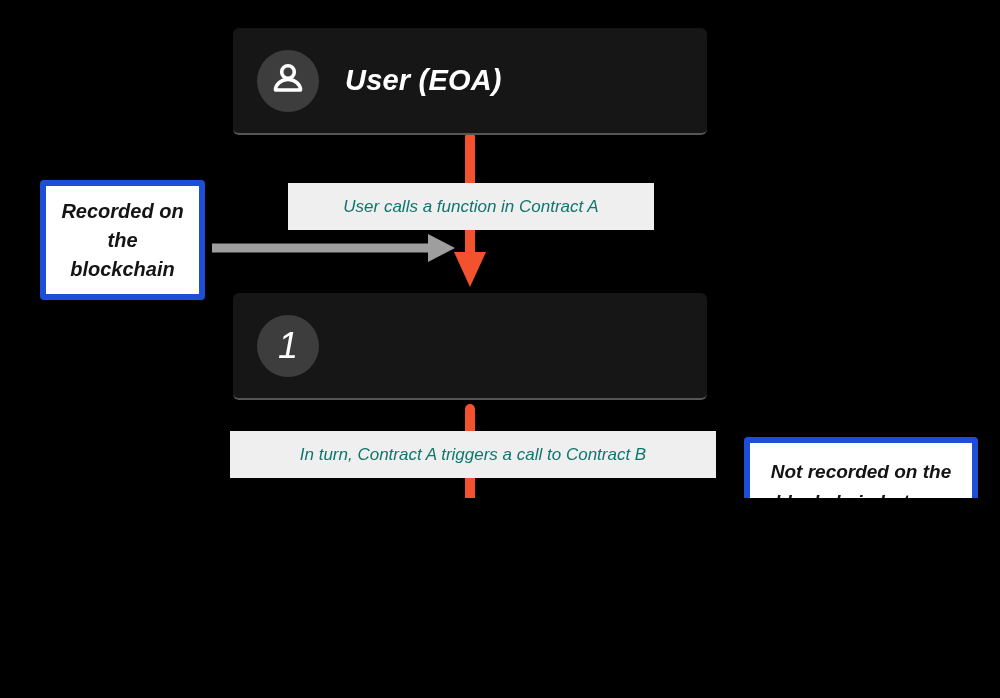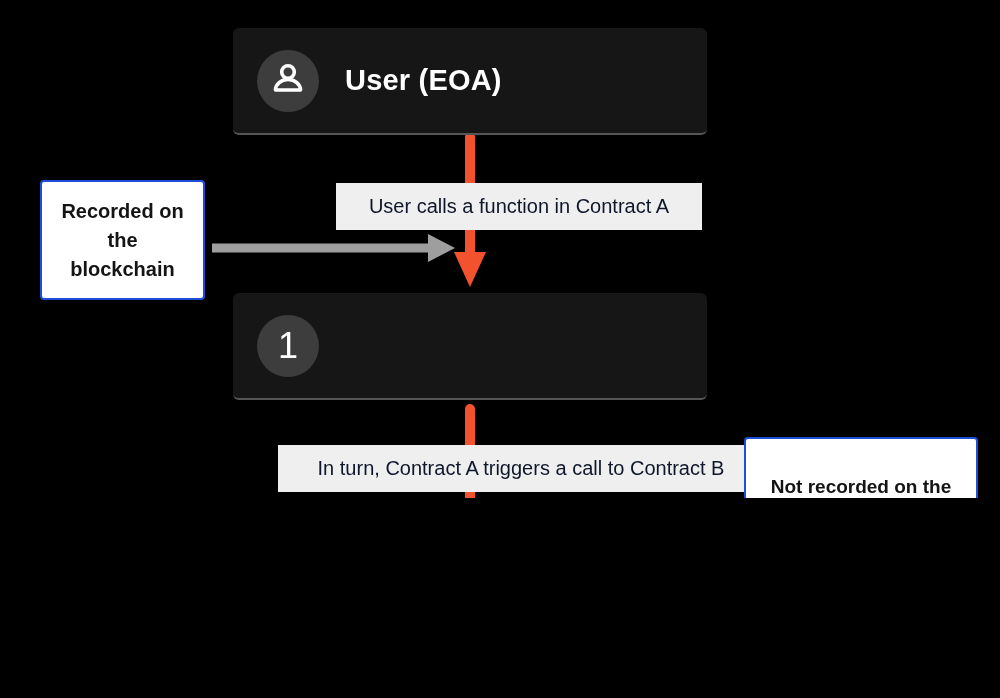--- a/index.html
+++ b/index.html
@@ -7,20 +7,21 @@
     padding: 0;
     background: #000000;
     font-family: "Liberation Sans", sans-serif;
   }
   .canvas {
     position: relative;
     width: 1000px;
     height: 498px;
     background: #000000;
     overflow: hidden;
+    font-style: italic;
   }
   .arrows {
     position: absolute;
     left: 0; top: 0;
     width: 1000px; height: 698px;
     z-index: 1;
   }
   .node {
     position: absolute;
     width: 474px;
@@ -56,35 +57,34 @@
   }
   .node-title {
     color: #ffffff;
     font-size: 29px;
     font-weight: 700;
     letter-spacing: 0.2px;
   }
   .edge-label {
     position: absolute;
     background: #efefef;
-    color: #0f172a;
-    font-size: 20px;
+    color: #0f766e;
+    font-size: 17px;
     display: flex;
     align-items: center;
     justify-content: center;
     text-align: center;
     z-index: 2;
-    margin-left: 48px;
   }
   .edge-label-1 { left: 288px; top: 183px; width: 366px; height: 47px; }
-  .edge-label-2 { left: 230px; top: 445px; width: 486px; height: 47px; }
+  .edge-label-2 { left: 230px; top: 431px; width: 486px; height: 47px; }
   .callout {
     position: absolute;
     background: #ffffff;
-    border: 2px solid #1d4ed8;
+    border: 6px solid #1d4ed8;
     border-radius: 4px;
     color: #141414;
     font-weight: 700;
     display: flex;
     align-items: center;
     justify-content: center;
     text-align: center;
     box-sizing: border-box;
     z-index: 3;
     padding: 6px 12px;

